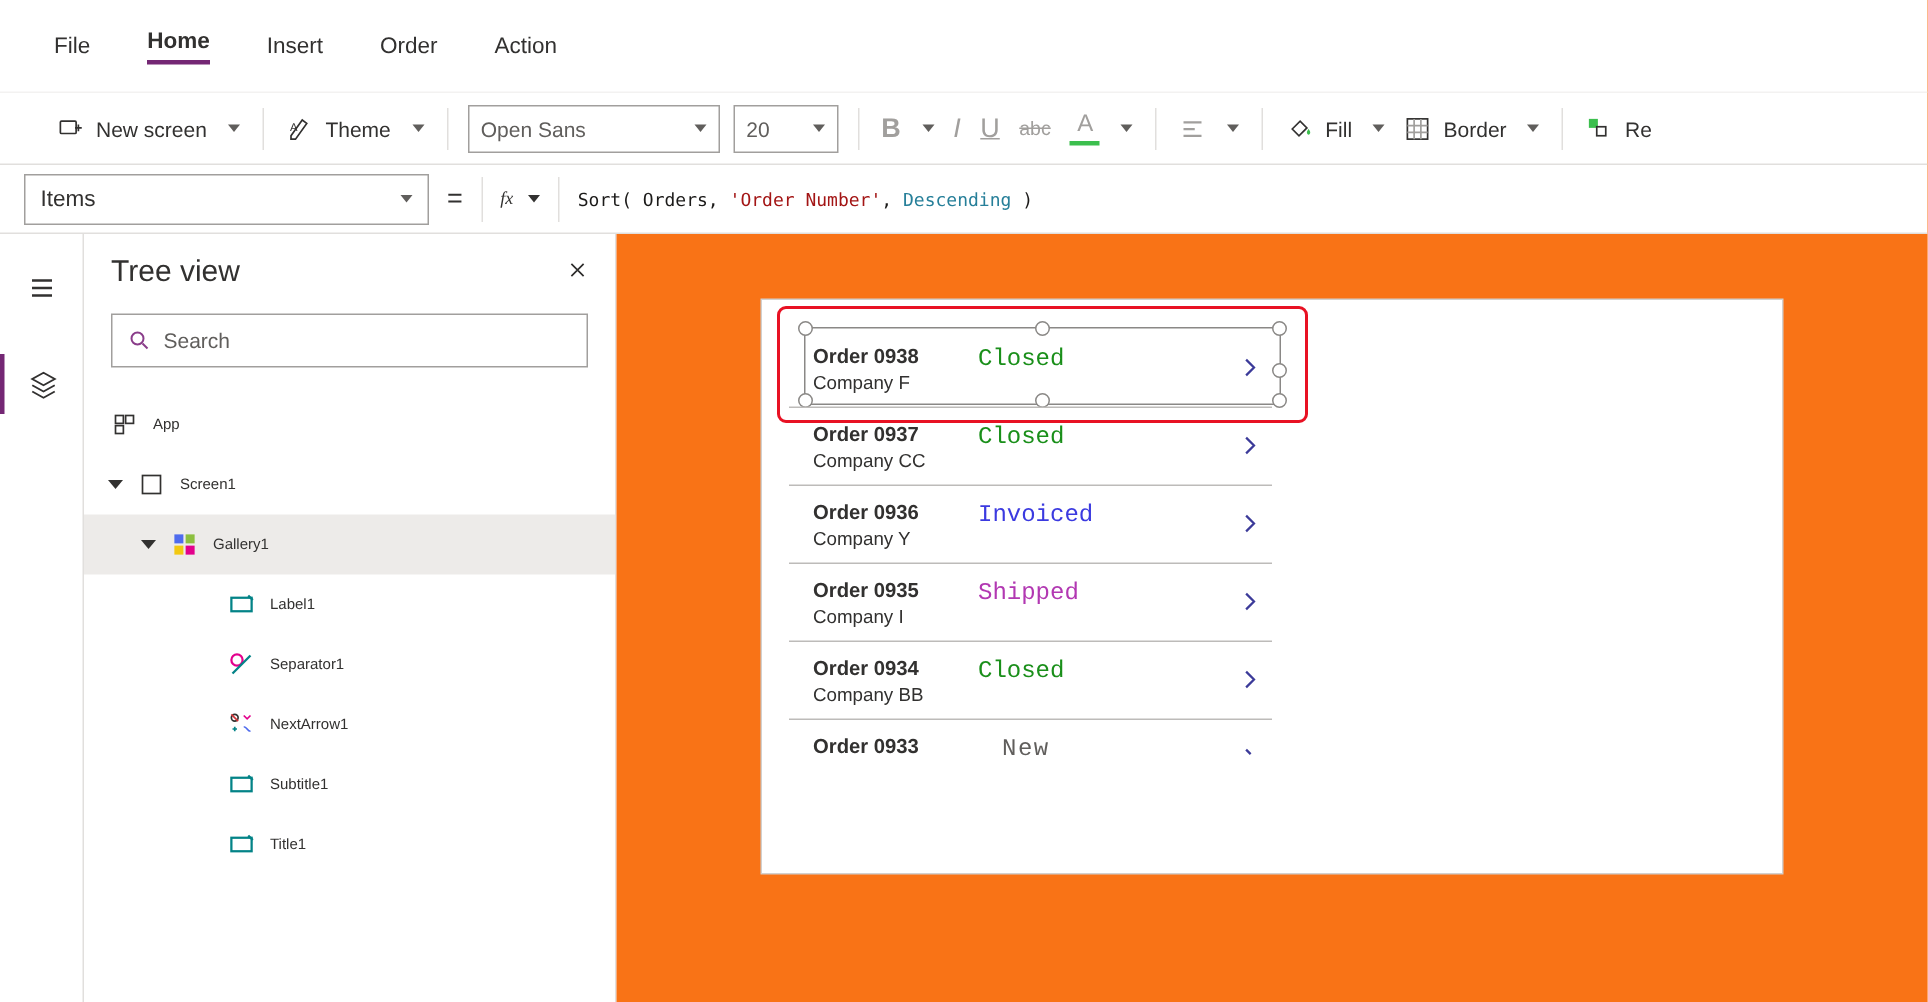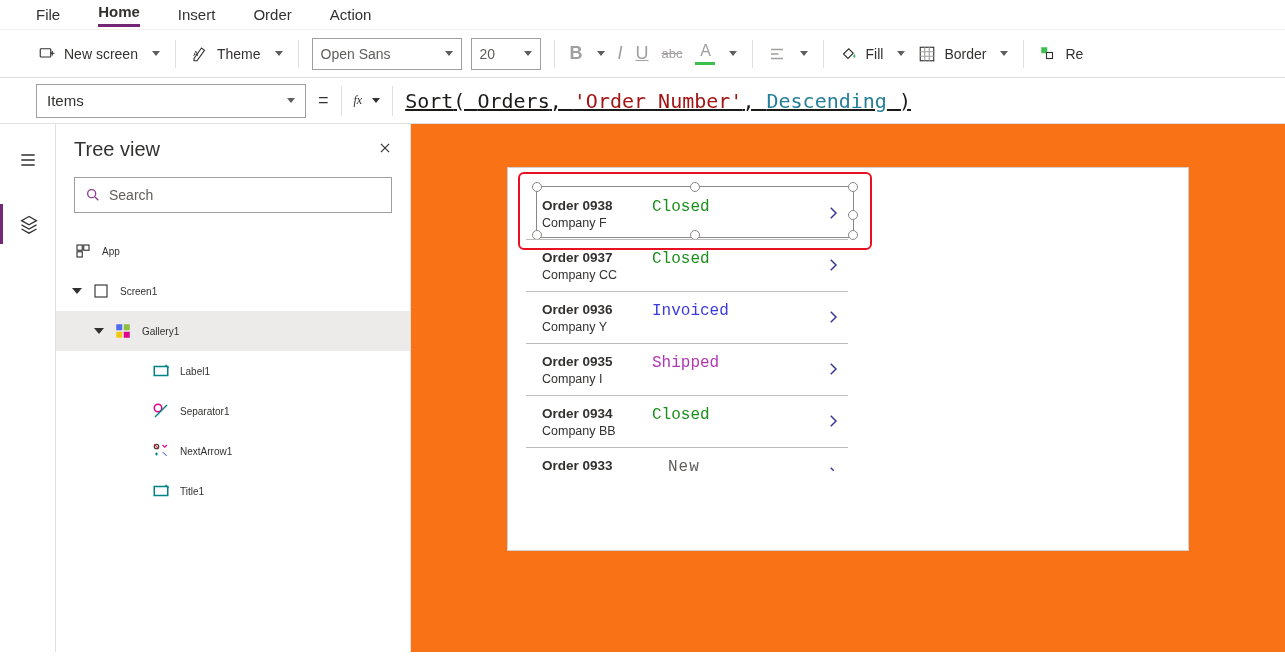--- a/index.html
+++ b/index.html
@@ -11,21 +11,21 @@
     background: #fff;
     width: 1285px;
     height: 668px;
     overflow: hidden;
   }
 
   
   .menubar {
     display:flex;
     align-items:center;
-    height:30px;
+    height:62px;
     padding: 0 36px;
     border-bottom: 1px solid #f3f2f1;
   }
   .menubar .item {
     margin-right: 38px;
     font-size: 15px;
     color:#323130;
     cursor:pointer;
   }
   .menubar .item.active {
@@ -78,21 +78,21 @@
   }
   .icon16 { width:18px; height:18px; flex:0 0 auto; }
   .txt-faded { color:#a19f9d; }
   .font-underline-bar { width:20px; height:3px; background:#3cbf4e; margin-top:2px;}
 
   
   .formulabar {
     display:flex;
     align-items:center;
     height:46px;
-    padding: 0 36px;
+    padding: 0 16px;
     border-bottom: 1px solid #e1dfdd;
     gap:12px;
     font-size:15px;
   }
   .prop-dd {
     width:270px;
     height:34px;
     border:1px solid #a19f9d;
     display:flex;
     align-items:center;
@@ -109,23 +109,22 @@
     display:flex;
     align-items:center;
     gap:4px;
     cursor:pointer;
   }
   .fx .caret { border-top-color:#323130; }
   .fx-divider { width:1px; height:30px; background:#e1dfdd; }
   .formula-input {
     flex:1;
     font-family: Consolas, monospace;
-    font-size:20px;
+    font-size:12px;
     color:#1b1a19;
-    text-decoration:underline;
   }
   .tok-fn   { color:#1b1a19; }
   .tok-id   { color:#1b1a19; }
   .tok-str  { color:#a31515; }
   .tok-enum { color:#267f99; }
   .tok-pun  { color:#1b1a19; }
 
   
   .main {
     display:flex;
@@ -326,21 +325,21 @@
   <div class="tb-btn">
     <svg class="icon16" viewBox="0 0 24 24" fill="none" stroke="#323130" stroke-width="1.5">
       <path d="M4 18 L14 4 L18 7 L8 21 L4 21 Z"></path>
       <text x="3" y="14" font-size="10" fill="#323130" stroke="none">A</text>
     </svg>
     <span>Theme</span>
     <span class="caret"></span>
   </div>
   <div class="tb-sep"></div>
 
-  <div class="tb-select" style="width:150px">
+  <div class="tb-select" style="width:168px">
     <span>Open Sans</span>
     <span class="caret"></span>
   </div>
   <div class="tb-select" style="width:70px">
     <span>20</span>
     <span class="caret"></span>
   </div>
   <div class="tb-sep"></div>
 
   <div class="tb-btn txt-faded" style="font-weight:700;font-size:18px">B<span class="caret"></span></div>
@@ -483,20 +482,27 @@
       </div>
       <div class="row lvl3">
         <svg width="18" height="18" viewBox="0 0 24 24">
           <circle cx="6" cy="6" r="3" fill="none" stroke="#323130" stroke-width="1.5"></circle>
             <path d="M3 3l6 6" stroke="#d13438" stroke-width="1.5"></path>
           <path d="M14 4l3 3 3-3" stroke="#e3008c" fill="none" stroke-width="1.5"></path>
           <path d="M4 16h4M6 14v4" stroke="#038387" stroke-width="1.5"></path>
           <path d="M14 14c3 0 3 4 6 4" stroke="#4f6bed" fill="none" stroke-width="1.5"></path>
         </svg>
         <span class="name">NextArrow1</span>
+      </div>
+      <div class="row lvl3">
+        <svg width="18" height="18" viewBox="0 0 24 24" fill="none" stroke="#038387" stroke-width="2">
+            <rect x="3" y="6" width="18" height="12"></rect>
+            <path d="M18 4l4 4"></path>
+          </svg>
+        <span class="name">Subtitle1</span>
       </div>
       <div class="row lvl3">
         <svg width="18" height="18" viewBox="0 0 24 24" fill="none" stroke="#038387" stroke-width="2">
             <rect x="3" y="6" width="18" height="12"></rect>
             <path d="M18 4l4 4"></path>
           </svg>
         <span class="name">Title1</span>
       </div>
     </div>
   </div>

